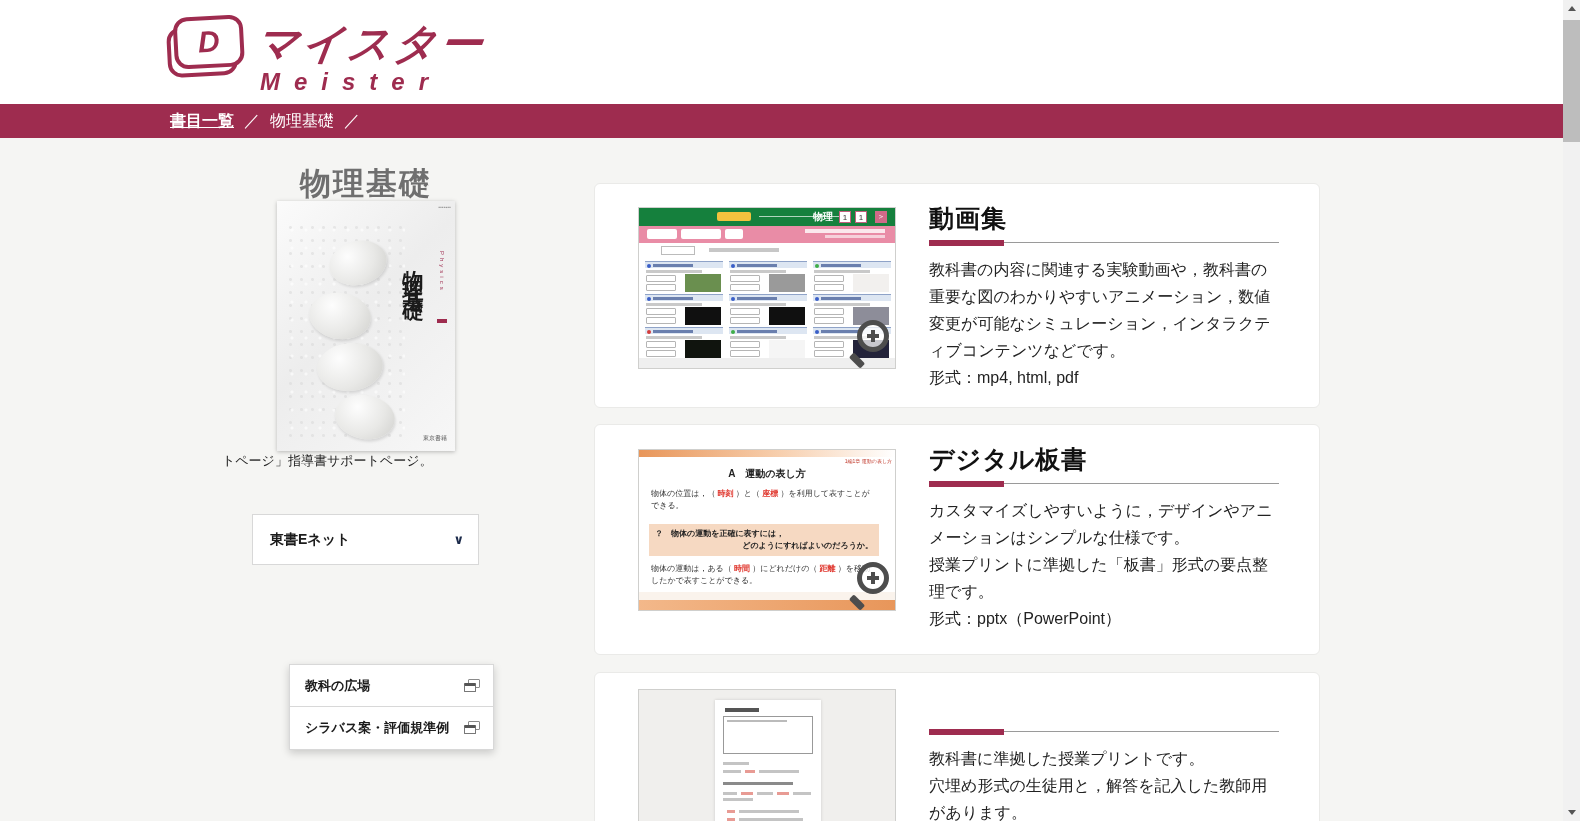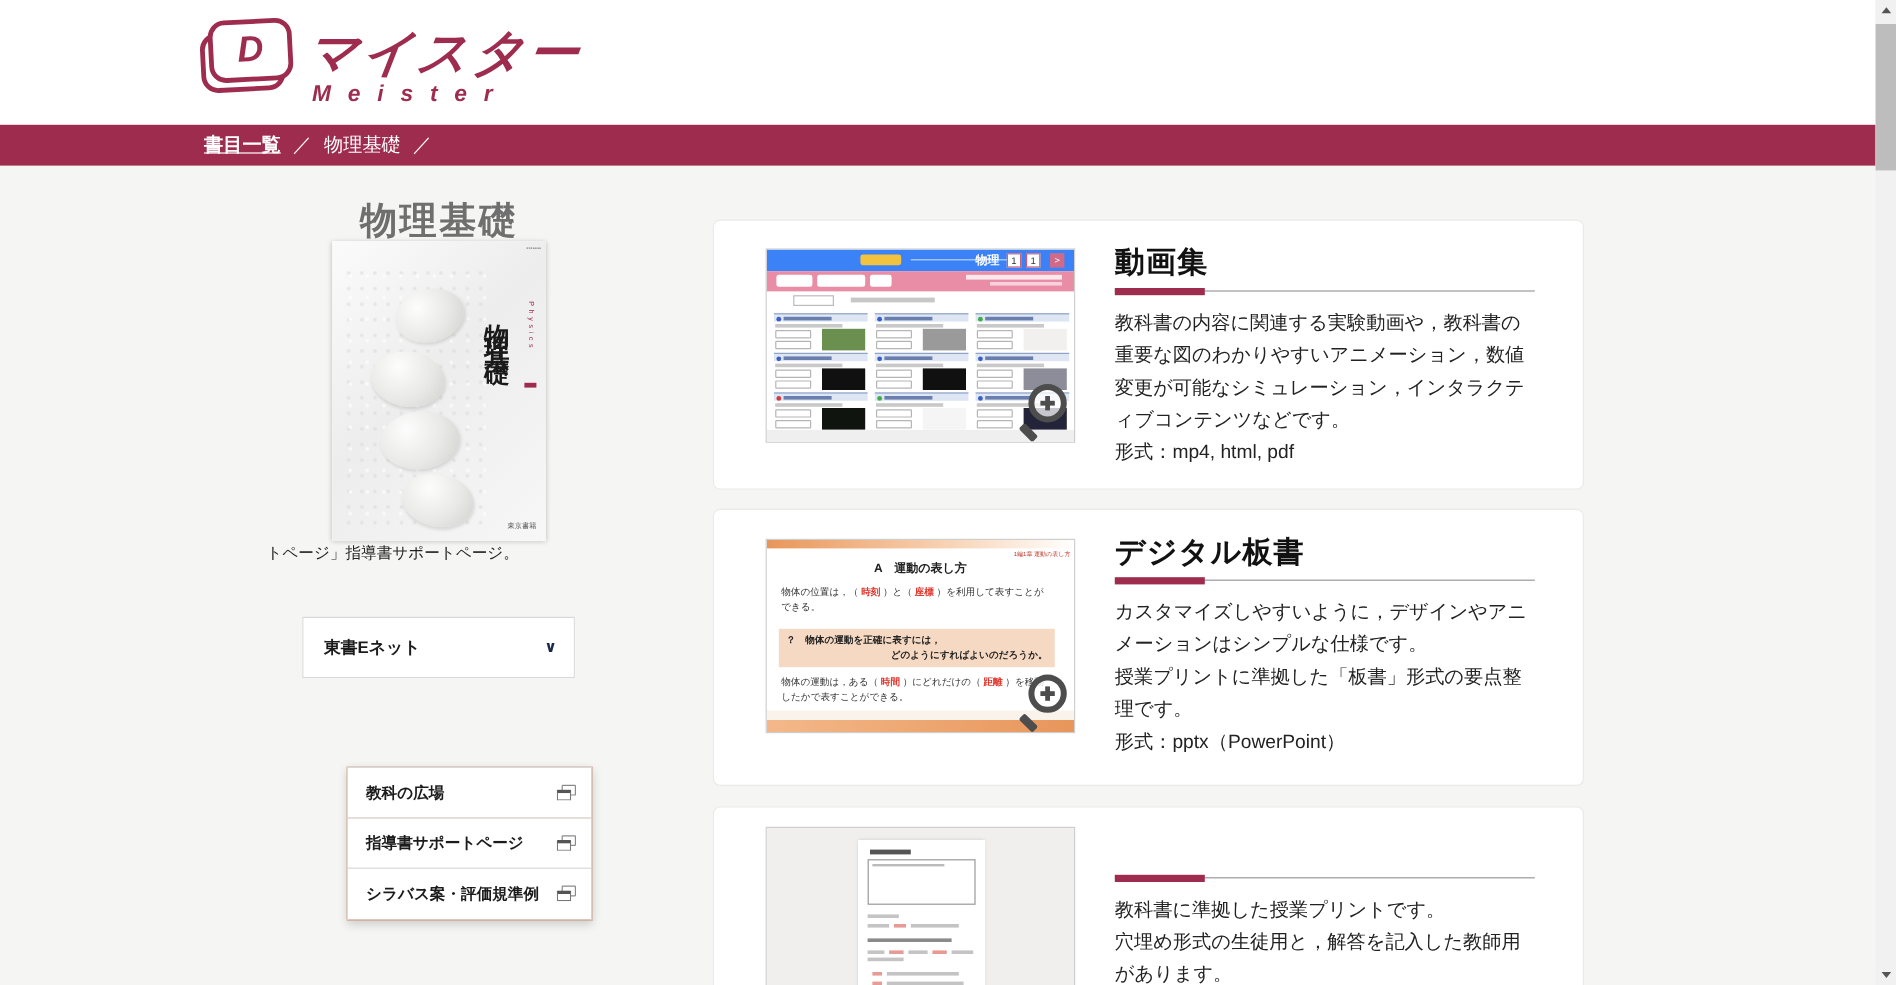--- a/index.html
+++ b/index.html
@@ -15,21 +15,21 @@
   .sb-thumb { position:absolute; left:0; top:20px; width:17px; height:122px; background:#bdbdbd; }
 
   
   .topbar { position:absolute; left:0; top:0; width:1563px; height:104px; background:#ffffff; }
   .logo { position:absolute; left:170px; top:10px; width:320px; height:88px; color:#9e2c4f; }
   .dbox { position:absolute; left:2px; top:6px; width:74px; height:62px; transform:rotate(-3deg); }
   .dbox-back { position:absolute; left:-5px; top:10px; width:70px; height:50px; border:4px solid #9e2c4f; border-radius:14px; background:#fff; }
   .dbox-front { position:absolute; left:2px; top:0; width:70px; height:52px; border:4px solid #9e2c4f; border-radius:14px; background:#fff; display:flex; align-items:center; justify-content:center; }
   .dbox-front span { font-size:30px; font-weight:bold; font-style:italic; color:#9e2c4f; }
   .logo-kana { position:absolute; left:86px; top:6px; font-size:42px; font-weight:bold; font-style:italic; letter-spacing:3px; transform:skewX(-8deg); white-space:nowrap; }
-  .logo-roman { position:absolute; left:90px; top:58px; font-size:19px; font-weight:bold; font-style:italic; letter-spacing:14px; white-space:nowrap; }
+  .logo-roman { position:absolute; left:90px; top:58px; font-size:24px; font-weight:bold; font-style:italic; letter-spacing:14px; white-space:nowrap; }
 
   
   .crumbbar { position:absolute; left:0; top:104px; width:1563px; height:34px; background:#9e2c4f; display:flex; align-items:center; padding-left:170px; color:#fff; font-size:16px; }
   .crumb-link { color:#fff; text-decoration:underline; font-weight:bold; cursor:pointer; }
   .crumb-sep { margin:0 10px; }
   .crumb-cur { color:#fff; }
 
   
   .page-title { position:absolute; left:277px; top:163px; width:178px; text-align:center; font-size:31px; font-weight:bold; color:#6f6f6f; letter-spacing:2px; }
   .cover { position:absolute; left:277px; top:201px; width:178px; height:250px; background:linear-gradient(135deg,#fbfbfb 0%,#ededed 45%,#f7f7f7 100%); box-shadow:0 1px 4px rgba(0,0,0,.25); overflow:hidden; }
@@ -45,21 +45,21 @@
   .cover-vtitle { position:absolute; right:28px; top:52px; writing-mode:vertical-rl; font-size:21px; font-weight:bold; color:#1a1a1a; letter-spacing:10px; }
   .cover-phys { position:absolute; right:10px; top:50px; writing-mode:vertical-rl; font-size:6px; color:#9e2c4f; letter-spacing:3px; }
   .cover-phys-bar { position:absolute; right:8px; top:118px; width:10px; height:4px; background:#9e2c4f; }
   .cover-pub { position:absolute; right:8px; bottom:8px; font-size:6px; color:#555; }
   .note { position:absolute; left:222px; top:450px; width:300px; font-size:13px; line-height:1.65; color:#222; }
 
   
   .menu { position:absolute; left:252px; top:514px; width:227px; background:#fff; border:1px solid #d8d8d8; }
   .menu-item { position:relative; height:49px; border-bottom:1px solid #d8d8d8; display:flex; align-items:center; padding-left:17px; font-size:14px; font-weight:bold; color:#1b1b1b; cursor:pointer; background:#fff; }
   .menu-item:last-child { border-bottom:none; }
-  .submenu { position:absolute; left:289px; top:639px; width:205px; background:#c2410c; border:1px solid #d8d8d8; box-shadow:0 3px 8px rgba(0,0,0,.18); }
+  .submenu { position:absolute; left:289px; top:664px; width:205px; background:#c2410c; border:1px solid #d8d8d8; box-shadow:0 3px 8px rgba(0,0,0,.18); }
   .submenu .menu-item { height:42px; font-size:13px; padding-left:15px; }
   .win-icon { position:absolute; right:13px; top:50%; margin-top:-7px; width:16px; height:13px; }
   .win-back { position:absolute; right:0; top:0; width:12px; height:9px; border:1px solid #8a8a8a; border-radius:1px; background:#fff; }
   .win-front { position:absolute; left:0; bottom:0; width:12px; height:9px; border:1px solid #777; border-top:3px solid #555; border-radius:1px; background:#fff; }
   .chev { position:absolute; right:14px; top:50%; transform:translateY(-56%); font-size:13px; font-weight:bold; color:#1b2a4a; }
 
   
   .card { position:absolute; left:594px; width:726px; background:#fff; border:1px solid #eaeae8; border-radius:6px; }
   .card1 { top:183px; height:225px; }
   .card2 { top:424px; height:231px; }
@@ -75,21 +75,21 @@
   .card-text { position:absolute; left:334px; top:72px; width:352px; font-size:16px; line-height:27px; color:#222; word-break:break-all; }
 
   
   .mag { position:absolute; right:2px; bottom:2px; width:46px; height:46px; pointer-events:none; }
   .mag-circle { position:absolute; right:4px; top:0; width:32px; height:32px; border:5px solid #4d4d4d; border-radius:50%; background:rgba(255,255,255,.75); }
   .mag-circle::before { content:""; position:absolute; left:50%; top:5px; bottom:5px; width:4px; margin-left:-2px; background:#4d4d4d; }
   .mag-circle::after { content:""; position:absolute; top:50%; left:5px; right:5px; height:4px; margin-top:-2px; background:#4d4d4d; }
   .mag-handle { position:absolute; left:2px; bottom:2px; width:16px; height:7px; background:#4d4d4d; transform:rotate(45deg); border-radius:2px; }
 
   
-  .vhead1 { position:relative; height:18px; background:#3b82f6; }
+  .vhead1 { position:relative; height:18px; background:#15803d; }
   .vbtn-yellow { position:absolute; left:78px; top:4px; width:34px; height:9px; background:#f3c23e; border-radius:2px; }
   .vline { position:absolute; left:120px; top:8px; width:90px; height:1px; background:#ffffffaa; }
   .vsubject { position:absolute; right:62px; top:2px; color:#fff; font-size:10px; font-weight:bold; }
   .vpage { position:absolute; top:3px; width:12px; height:12px; background:#fff; border:1px solid #c2607e; font-size:8px; text-align:center; line-height:12px; color:#333; }
   .vp1 { right:44px; } .vp2 { right:28px; }
   .varrow { position:absolute; right:8px; top:3px; width:12px; height:12px; background:#d06a88; color:#fff; font-size:8px; text-align:center; line-height:12px; }
   .vhead2 { position:relative; height:17px; background:#e98ca6; }
   .vhead2 .wbtn { position:absolute; top:3px; height:10px; background:#fff; border-radius:2px; }
   .wb1 { left:8px; width:30px; } .wb2 { left:42px; width:40px; } .wb3 { left:86px; width:18px; }
   .vhead2 .wtxt { position:absolute; right:10px; top:3px; width:80px; height:4px; background:#ffffffcc; }
@@ -182,27 +182,20 @@
 
 <div class="submenu">
   <div class="menu-item">
     <span>教科の広場</span>
     <span class="win-icon">
         <span class="win-back"></span>
         <span class="win-front"></span>
       </span>
   </div>
   <div class="menu-item">
-    <span>指導書サポートページ</span>
-    <span class="win-icon">
-        <span class="win-back"></span>
-        <span class="win-front"></span>
-      </span>
-  </div>
-  <div class="menu-item">
     <span>シラバス案・評価規準例</span>
     <span class="win-icon">
         <span class="win-back"></span>
         <span class="win-front"></span>
       </span>
   </div>
 </div>
 
 <div class="card card1">
   <div class="thumb">

